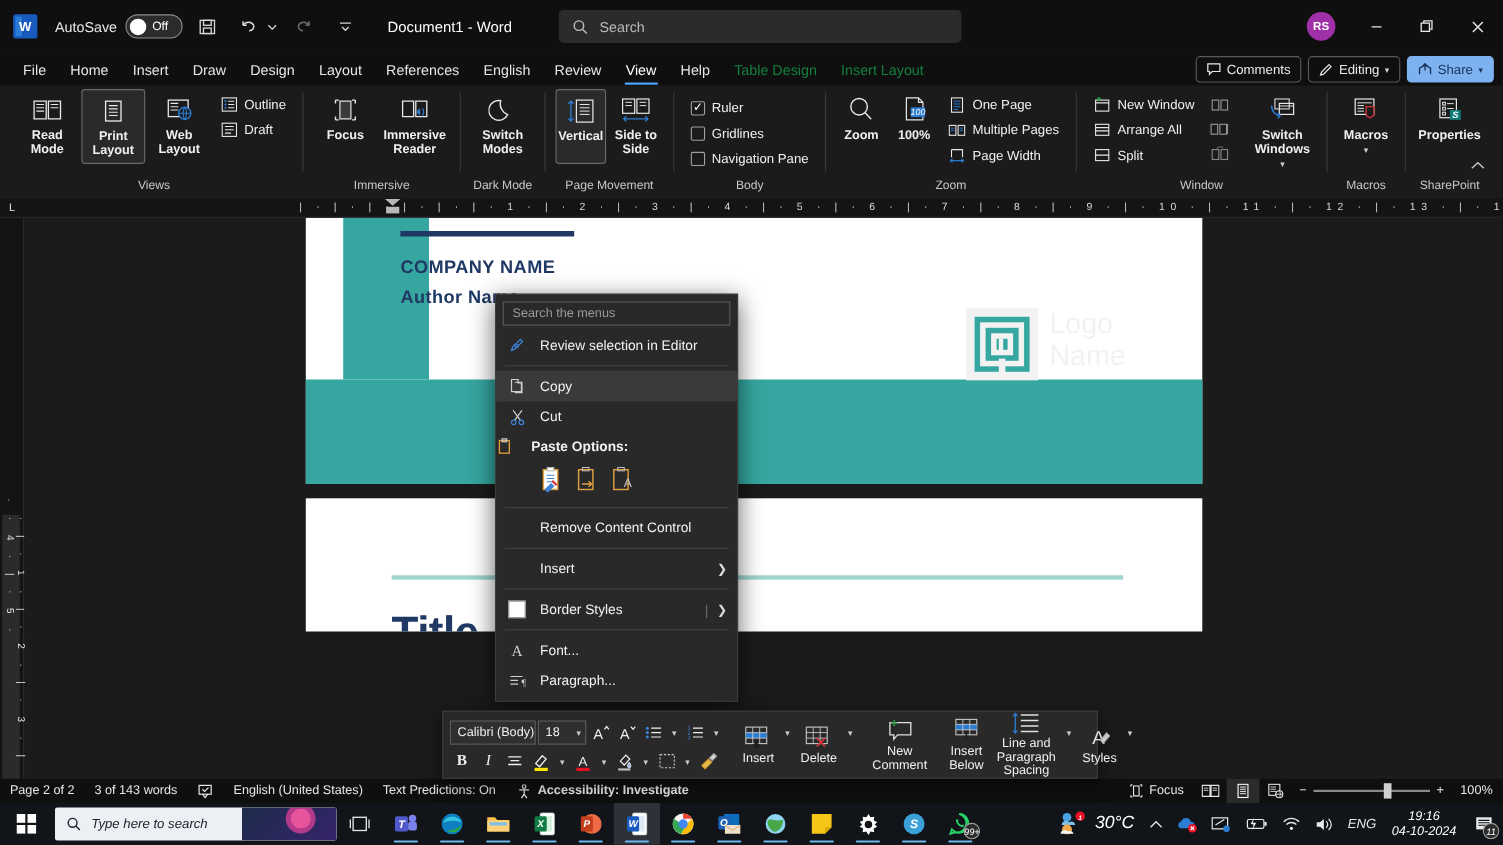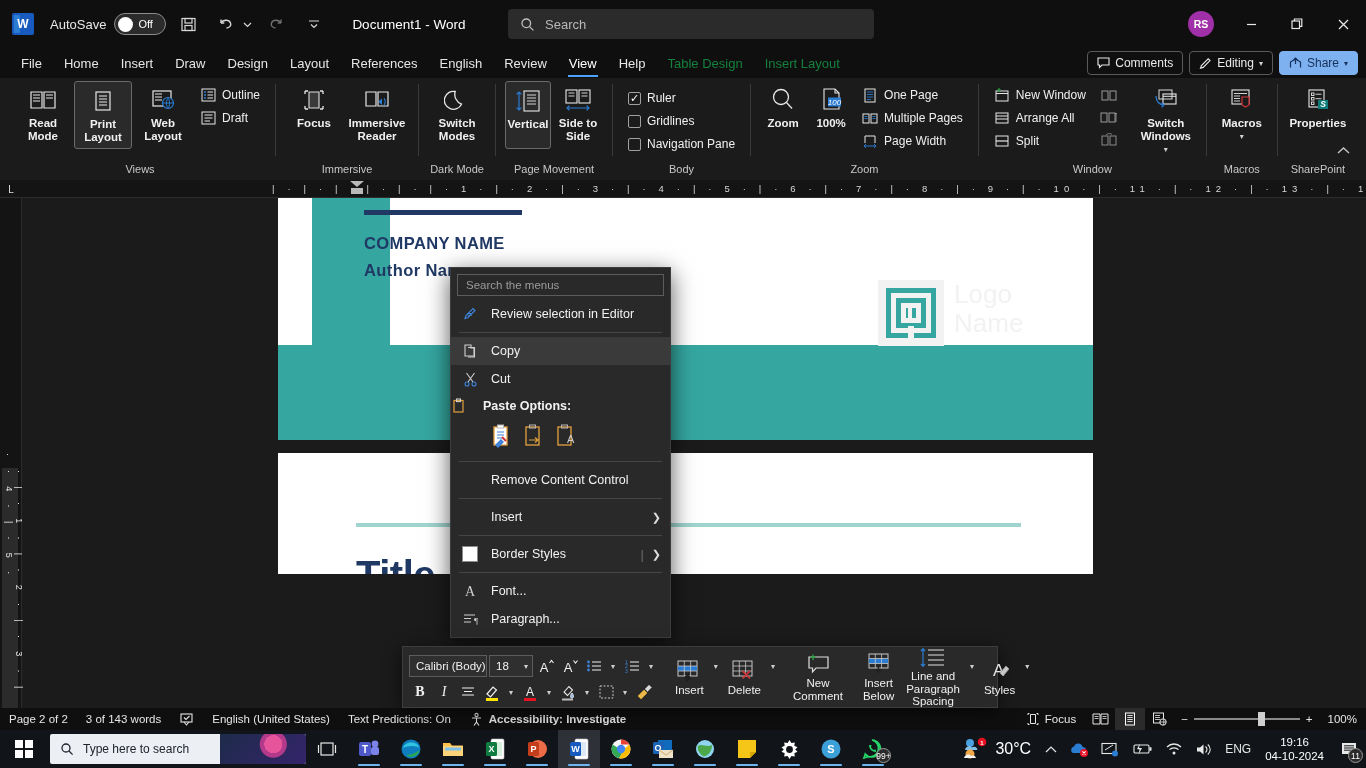--- a/index.html
+++ b/index.html
@@ -239,21 +239,21 @@
   .sb-right { position: absolute; right: 0; top: 0; height: 22px; display: flex; align-items: center; }
   .zoomslider { display: flex; align-items: center; gap: 6px; padding: 0 6px; }
   .track { width: 106px; height: 2px; background: #8a8a8a; position: relative; }
   .thumb { position: absolute; left: 64px; top: -6px; width: 7px; height: 14px; background: #cfcfcf; cursor: pointer; }
   .viewbtn { width: 30px; height: 22px; display:flex; align-items:center; justify-content:center; cursor:pointer; }
   .viewbtn.active { background: #2b2b2b; }
 
   
   .taskbar {
     position: absolute; left: 0; top: 730px; width: 1366px; height: 38px;
-    background: #111418; display: flex; align-items: center;
+    background: #111418; display: flex; align-items: center; font-style: italic;
   }
   .start { width: 48px; height: 38px; display: flex; align-items: center; justify-content: center; cursor: pointer; }
   .tsearch {
     width: 256px; height: 30px; background: #eceff4; border-radius: 2px;
     display: flex; align-items: center; padding-left: 10px; gap: 9px;
     color: #20242b; font-size: 12px; margin-left: 2px; cursor: text;
     position: relative; overflow: hidden;
   }
   .tsearch .planet { position:absolute; right:0; top:0; width:86px; height:30px;
     background: radial-gradient(circle at 62% 34%, #e6559b 0 9px, #b33a8a 9px 13px, rgba(0,0,0,0) 14px),

